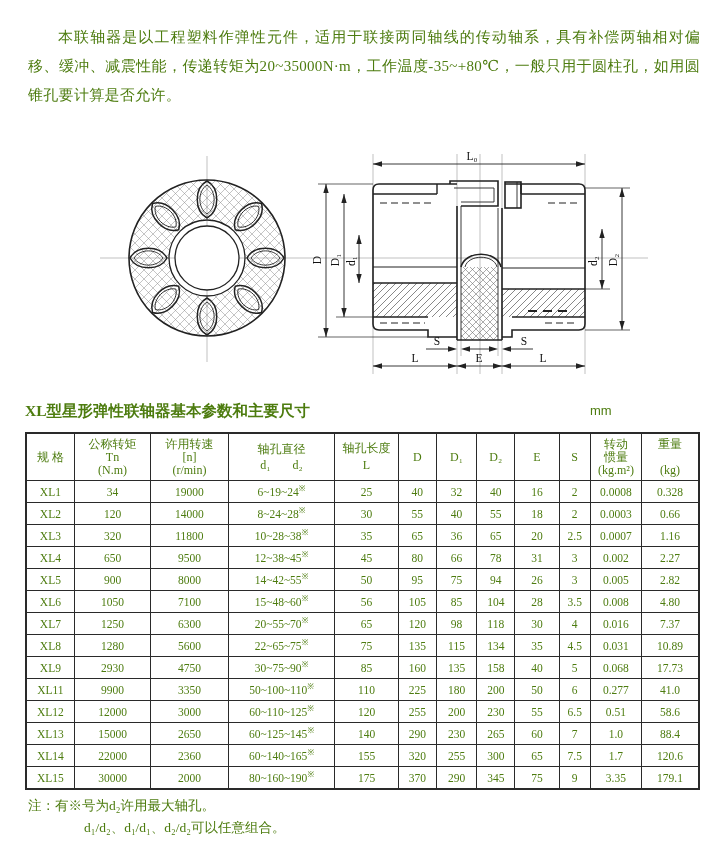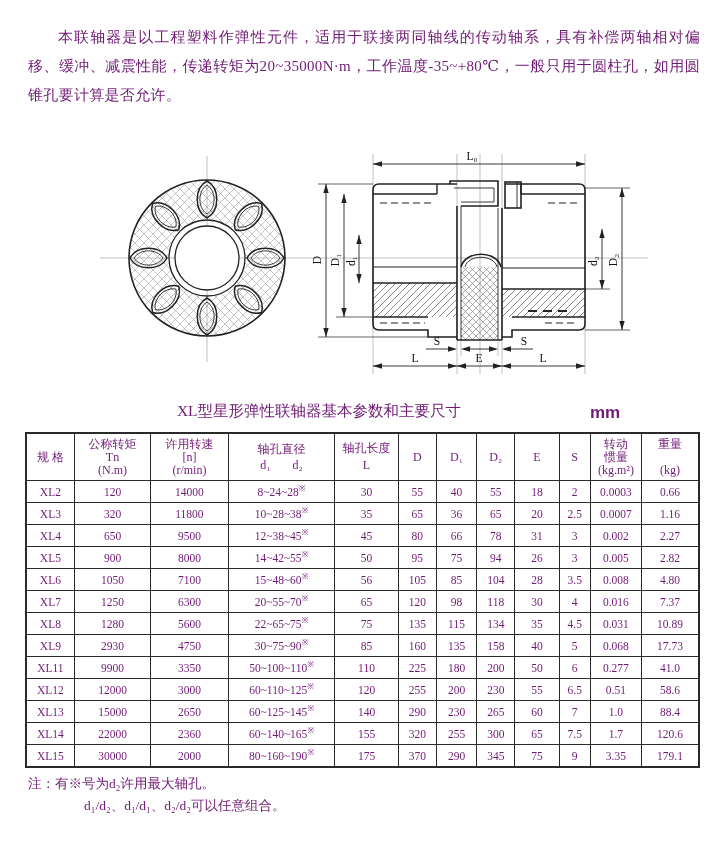--- a/index.html
+++ b/index.html
@@ -1,24 +1,24 @@
 <!DOCTYPE html>
 <html><head>
 <meta charset="utf-8">
 <style>
   html,body{margin:0;padding:0;background:#e8e8e8;}
   .page{position:relative;width:725px;height:865px;background:#ffffff;overflow:hidden;
-        font-family:"Liberation Serif","DejaVu Serif",serif;color:#701a75;}
+        font-family:"Liberation Serif","DejaVu Serif",serif;color:#4d7c0f;}
   .intro{position:absolute;top:8px;left:28px;width:672px;font-size:15px;line-height:29px;
          text-indent:2em;text-align:justify;letter-spacing:0.3px;}
   .figure-svg{position:absolute;top:0;left:0;}
   .table-block{position:absolute;top:401px;left:0;width:725px;}
   .title-row{position:relative;width:700px;margin-left:25px;height:26px;}
-  .tbl-title{position:absolute;left:8px;right:120px;text-align:center;font-size:15.5px;font-weight:normal;}
-  .tbl-unit{position:absolute;left:565px;top:2px;font-size:17px;font-family:"Liberation Sans","DejaVu Sans",sans-serif;font-weight:bold;}
+  .tbl-title{position:absolute;left:0;right:120px;text-align:left;font-size:15.5px;font-weight:bold;}
+  .tbl-unit{position:absolute;left:565px;top:2px;font-size:13px;font-family:"Liberation Sans","DejaVu Sans",sans-serif;}
   table.spec{border-collapse:collapse;table-layout:fixed;width:675px;margin-left:25px;margin-top:5px;
              border:2px solid #2a2a2a;}
   table.spec th,table.spec td{border:1px solid #2a2a2a;text-align:center;vertical-align:middle;
              padding:0;font-weight:normal;}
   table.spec thead th{height:46px;font-size:12px;line-height:13px;}
   table.spec tbody td{height:21px;font-size:11.5px;}
   .hdr-sub{display:flex;justify-content:center;gap:22px;margin-top:3px;}
   sup.mark{font-size:8px;vertical-align:super;line-height:0;}
   .notes{margin-left:28px;margin-top:5px;font-size:13.5px;line-height:22px;}
   .notes .n2{margin-left:56px;}
@@ -251,20 +251,34 @@
             <div>惯量</div>
             <div>(kg.m²)</div>
           </th>
           <th>
             <div>重量</div>
             <div style="margin-top:13px">(kg)</div>
           </th>
         </tr>
       </thead>
       <tbody>
+        <tr>
+            <td>XL1</td>
+            <td>34</td>
+            <td>19000</td>
+            <td><span>6~19~24</span><sup class="mark">※</sup></td>
+            <td>25</td>
+            <td>40</td>
+            <td>32</td>
+            <td>40</td>
+            <td>16</td>
+            <td>2</td>
+            <td>0.0008</td>
+            <td>0.328</td>
+          </tr>
           <tr>
             <td>XL2</td>
             <td>120</td>
             <td>14000</td>
             <td><span>8~24~28</span><sup class="mark">※</sup></td>
             <td>30</td>
             <td>55</td>
             <td>40</td>
             <td>55</td>
             <td>18</td>

